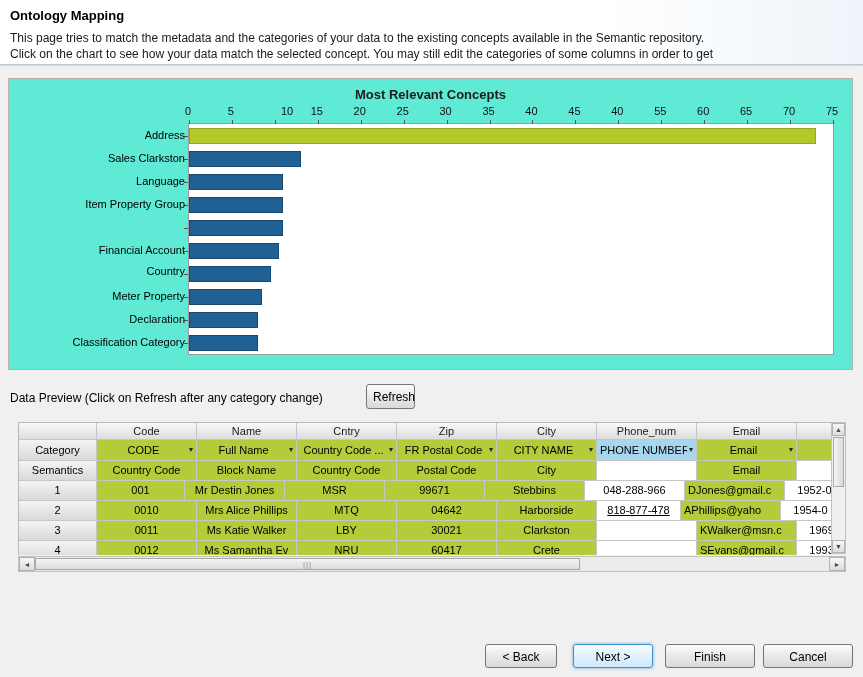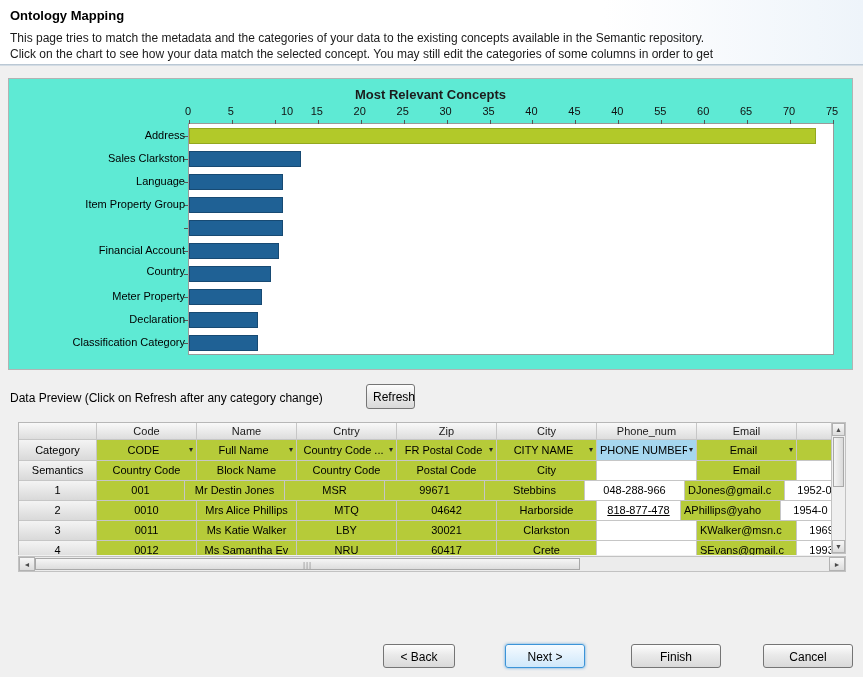--- a/index.html
+++ b/index.html
@@ -64,21 +64,21 @@
   .vthumb{position:absolute;left:1px;top:14px;width:11px;height:50px;
     background:linear-gradient(to right,#f4f4f4,#dadada);border:1px solid #a8a8a8;box-sizing:border-box;}
   .hscroll{position:absolute;left:18px;top:556px;width:828px;height:16px;
     background:#ececec;border:1px solid #c2c2c2;box-sizing:border-box;}
   .hleft{position:absolute;left:0px;top:0px;width:16px;height:14px;}
   .hright{position:absolute;right:0px;top:0px;width:16px;height:14px;}
   .hthumb{position:absolute;left:16px;top:1px;width:545px;height:12px;
     background:linear-gradient(#f5f5f5,#dddddd);border:1px solid #a8a8a8;box-sizing:border-box;
     display:flex;align-items:center;justify-content:center;font-size:8px;color:#8a8a8a;letter-spacing:1px;}
   
-  .footer{position:absolute;top:644px;right:10px;display:flex;align-items:flex-end;gap:34px;}
+  .footer{position:absolute;top:644px;right:10px;display:flex;align-items:flex-end;}
   .fbtn{height:24px;line-height:22px;text-align:center;}
   .fback{width:72px;margin-right:16px;}
   .fnext{width:80px;margin-right:12px;border:1px solid #3c94d8;
     background:linear-gradient(#f6fbff,#e4f2fd 45%,#cfe8fa);
     box-shadow:0 0 3px rgba(60,148,216,0.85);}
   .ffinish{width:90px;margin-right:8px;}
   .fcancel{width:90px;}
 </style>
 </head>
 <body style="--cell-green: #b6cb39; --cell-blue: #a6d7ef;">

